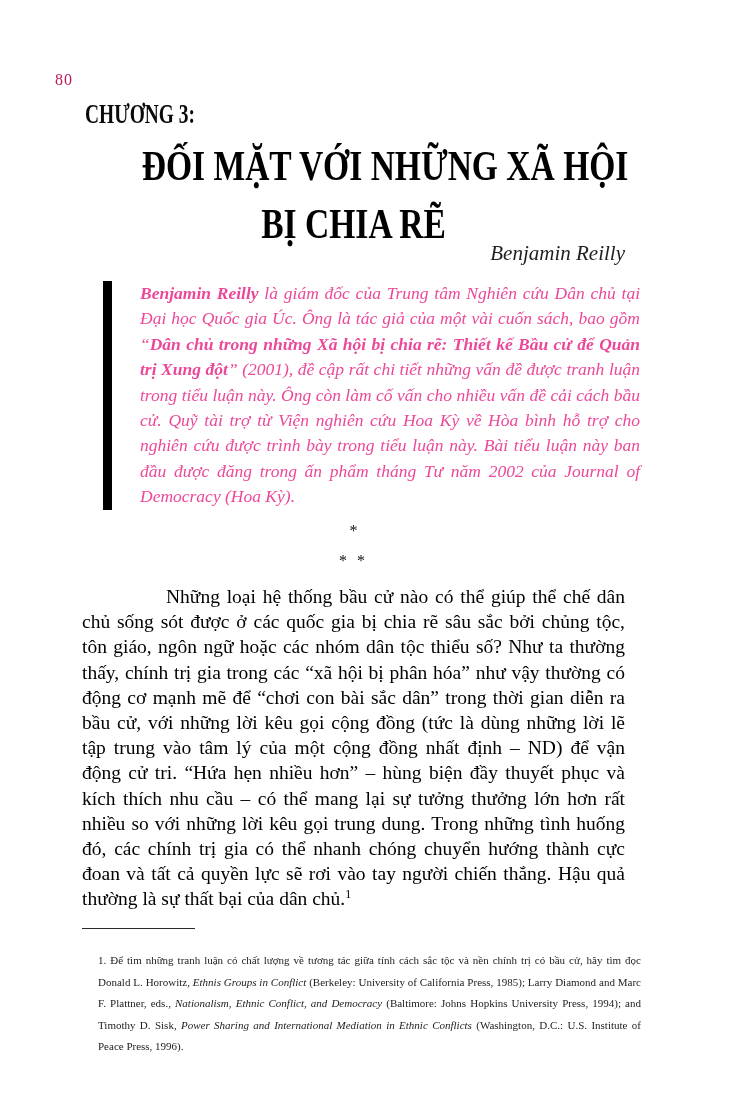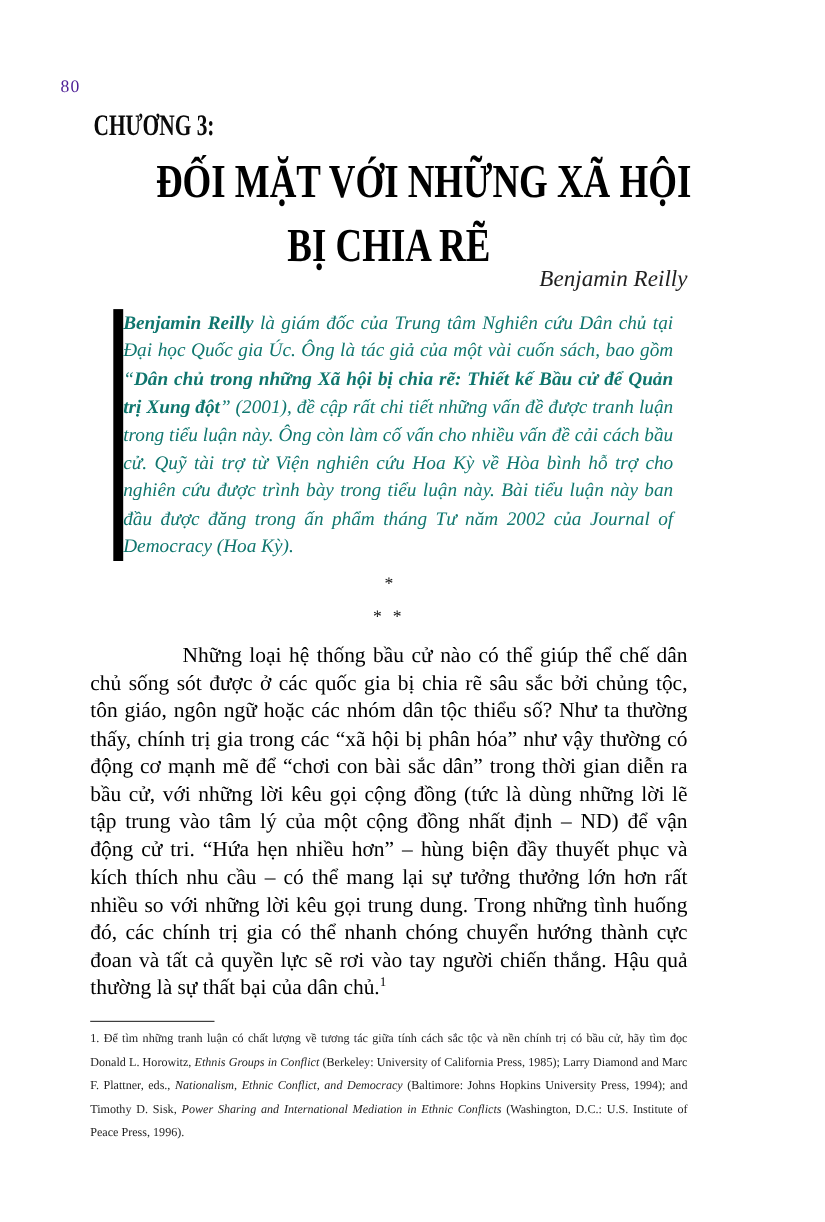--- a/index.html
+++ b/index.html
@@ -2,42 +2,42 @@
 <html><head>
 <meta charset="utf-8">
 <style>
   html,body{margin:0;padding:0;}
   body{
     width:750px;height:1111px;position:relative;background:#ffffff;
     font-family:"Liberation Serif","DejaVu Serif",serif;color:#1a1a1a;
     overflow:hidden;
   }
   .page-num{
-    position:absolute;left:55px;top:71px;font-size:16px;color:#4c1d95;
+    position:absolute;left:55px;top:71px;font-size:16px;color:#be185d;
     letter-spacing:1px;
   }
   .chapter-label{
     position:absolute;left:85px;top:99px;font-weight:bold;font-size:27px;
     color:#0a0a0a;transform:scaleX(0.72);transform-origin:0 0;
     letter-spacing:0px;white-space:nowrap;
   }
   .title-block{
     position:absolute;left:82px;top:137px;width:543px;text-align:center;
     font-weight:bold;font-size:43px;line-height:58px;color:#000;
     transform:scaleX(0.78);transform-origin:50% 0;white-space:nowrap;
   }
   .byline{
     position:absolute;left:82px;top:241px;width:543px;text-align:right;
     font-style:italic;font-size:21px;color:#1f1f1f;
   }
   .bio-block{
     position:absolute;left:103px;top:281px;width:500px;
-    border-left:9px solid #000;padding-left:0;
+    border-left:9px solid #000;padding-left:28px;
     font-style:italic;font-size:17.5px;line-height:25.4px;
-    text-align:justify;color:#0f766e;
+    text-align:justify;color:#ec4899;
   }
   .bio-bold{font-weight:bold;}
   .sep-star-1{
     position:absolute;left:82px;top:522px;width:543px;text-align:center;
     font-size:16px;color:#111;
   }
   .sep-star-2{
     position:absolute;left:82px;top:552px;width:543px;text-align:center;
     font-size:16px;color:#111;letter-spacing:3px;
   }
@@ -47,21 +47,21 @@
     text-indent:84px;color:#000000;margin:0;
   }
   .body-para sup{font-size:12px;line-height:0;}
   .footnote-rule{
     position:absolute;left:82px;top:928px;width:113px;height:0;
     border-top:1.5px solid #2a2a2a;
   }
   .footnote{
     position:absolute;left:82px;top:934px;width:543px;
     font-size:11px;line-height:21.5px;text-align:justify;color:#222;
-    margin:0;
+    margin:16px;
   }
   .fn-italic{font-style:italic;}
   p{margin:0;}
 </style>
 </head>
 <body>
 
 <div class="page-num">80</div>
 
 <div class="chapter-label">CHƯƠNG 3:</div>

